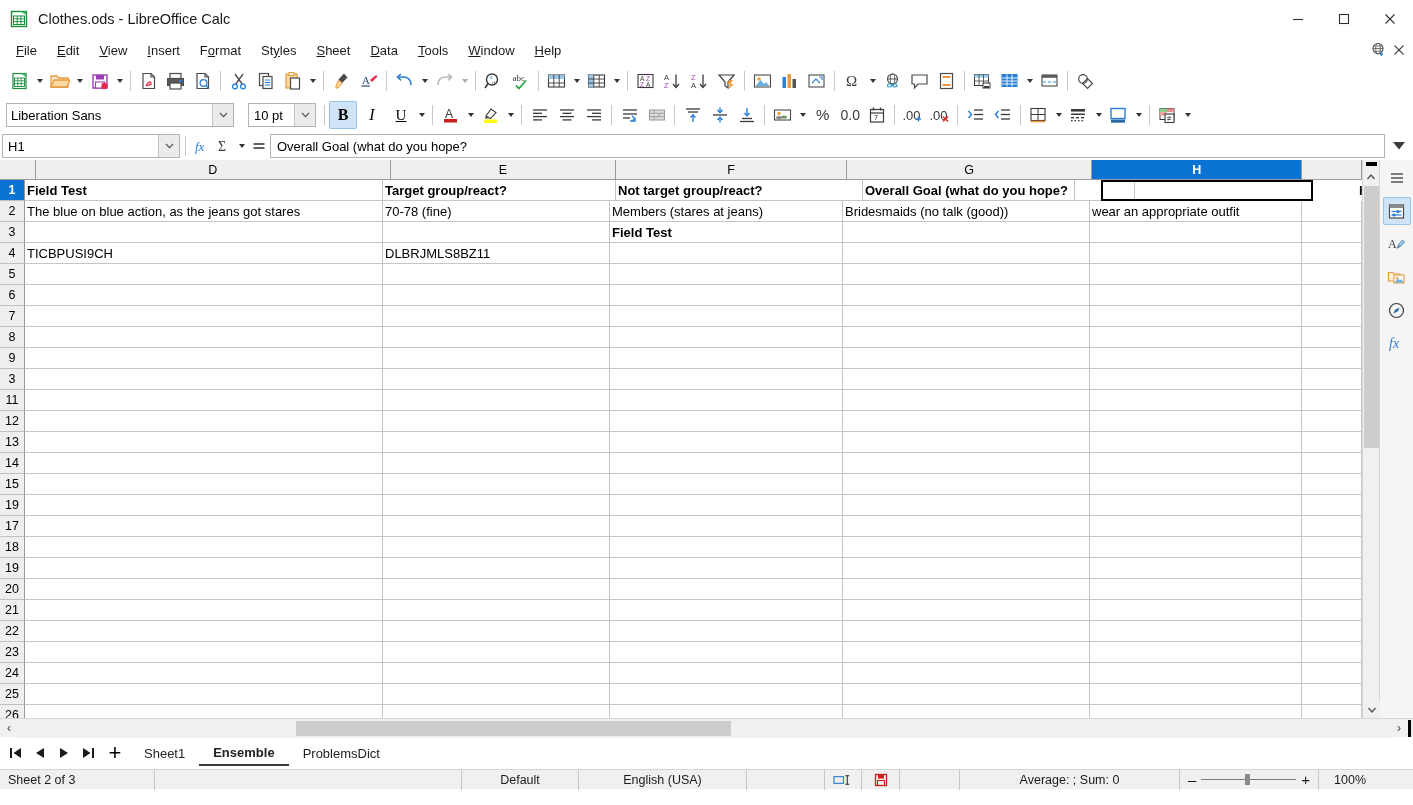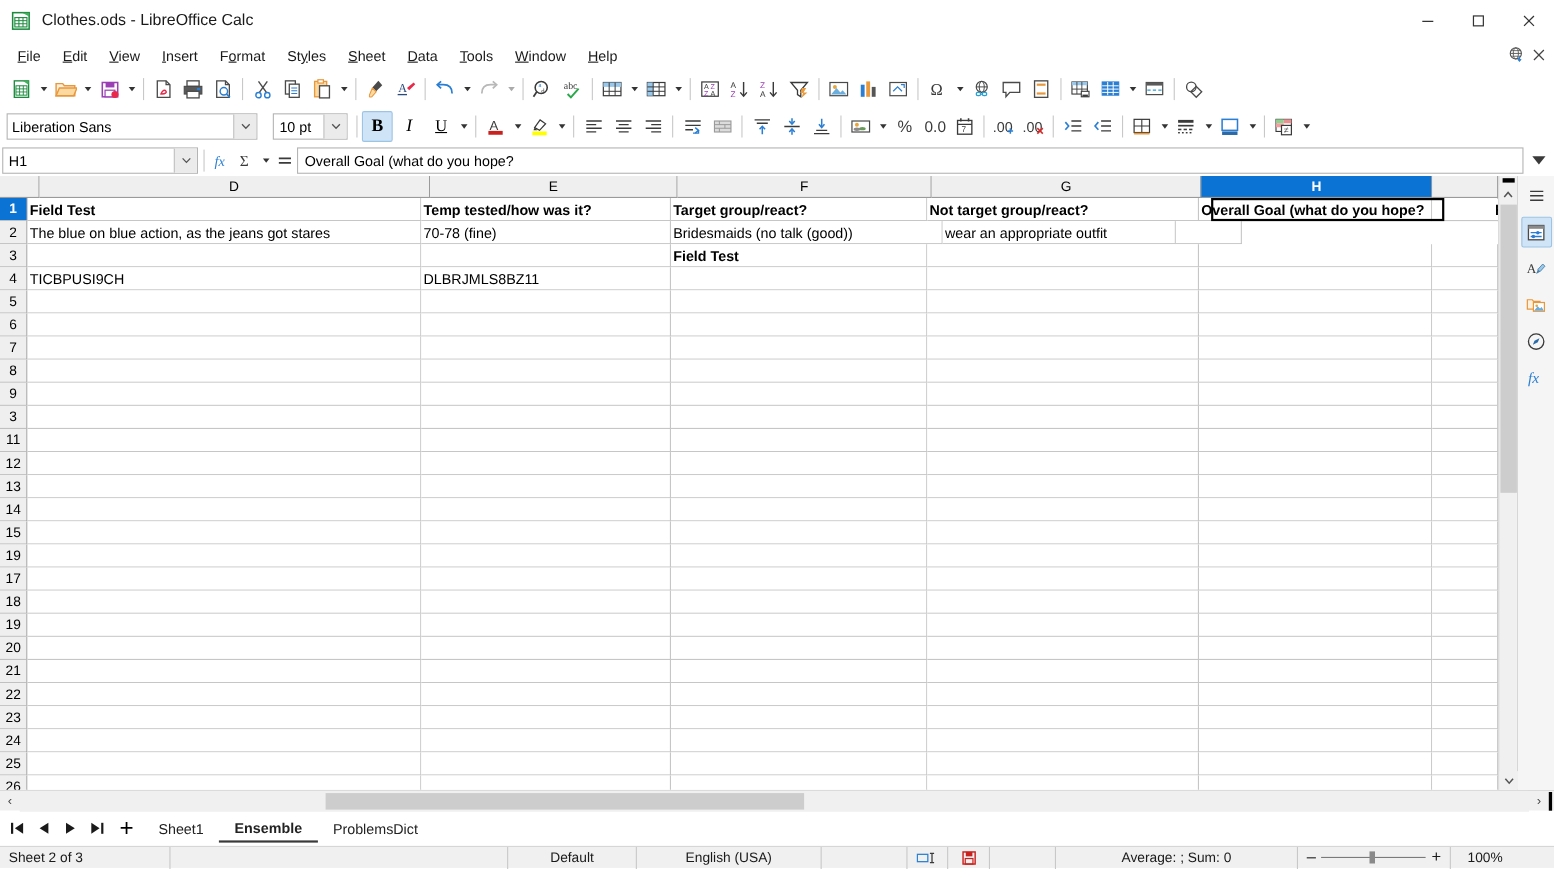--- a/index.html
+++ b/index.html
@@ -892,29 +892,29 @@
           <div class="rowhdr">
             <span>25</span>
           </div>
           <div class="rowhdr">
             <span>26</span>
           </div>
         </div>
       <div class="cells" id="cellsbody">
           <div class="grow">
             <div class="cell b" style="width: 358px;">Field Test</div>
-            <div class="cell b" style="width: 227px;">Temp tested/how was it?</div>
             <div class="cell b" style="width: 233px;">Target group/react?</div>
             <div class="cell b" style="width: 247px;">Not target group/react?</div>
             <div class="cell b" style="width: 212px;">Overall Goal (what do you hope?</div>
             <div class="cell" style="width: 60px;"></div>
           </div>
           <div class="grow">
             <div class="cell" style="width: 358px;">The blue on blue action, as the jeans got stares</div>
             <div class="cell" style="width: 227px;">70-78 (fine)</div>
+            <div class="cell" style="width: 233px;">Members (stares at jeans)</div>
             <div class="cell" style="width: 247px;">Bridesmaids (no talk (good))</div>
             <div class="cell" style="width: 212px;">wear an appropriate outfit</div>
             <div class="cell" style="width: 60px;"></div>
           </div>
           <div class="grow">
             <div class="cell" style="width: 358px;"></div>
             <div class="cell" style="width: 227px;"></div>
             <div class="cell b" style="width: 233px;">Field Test</div>
             <div class="cell" style="width: 247px;"></div>
             <div class="cell" style="width: 212px;"></div>

